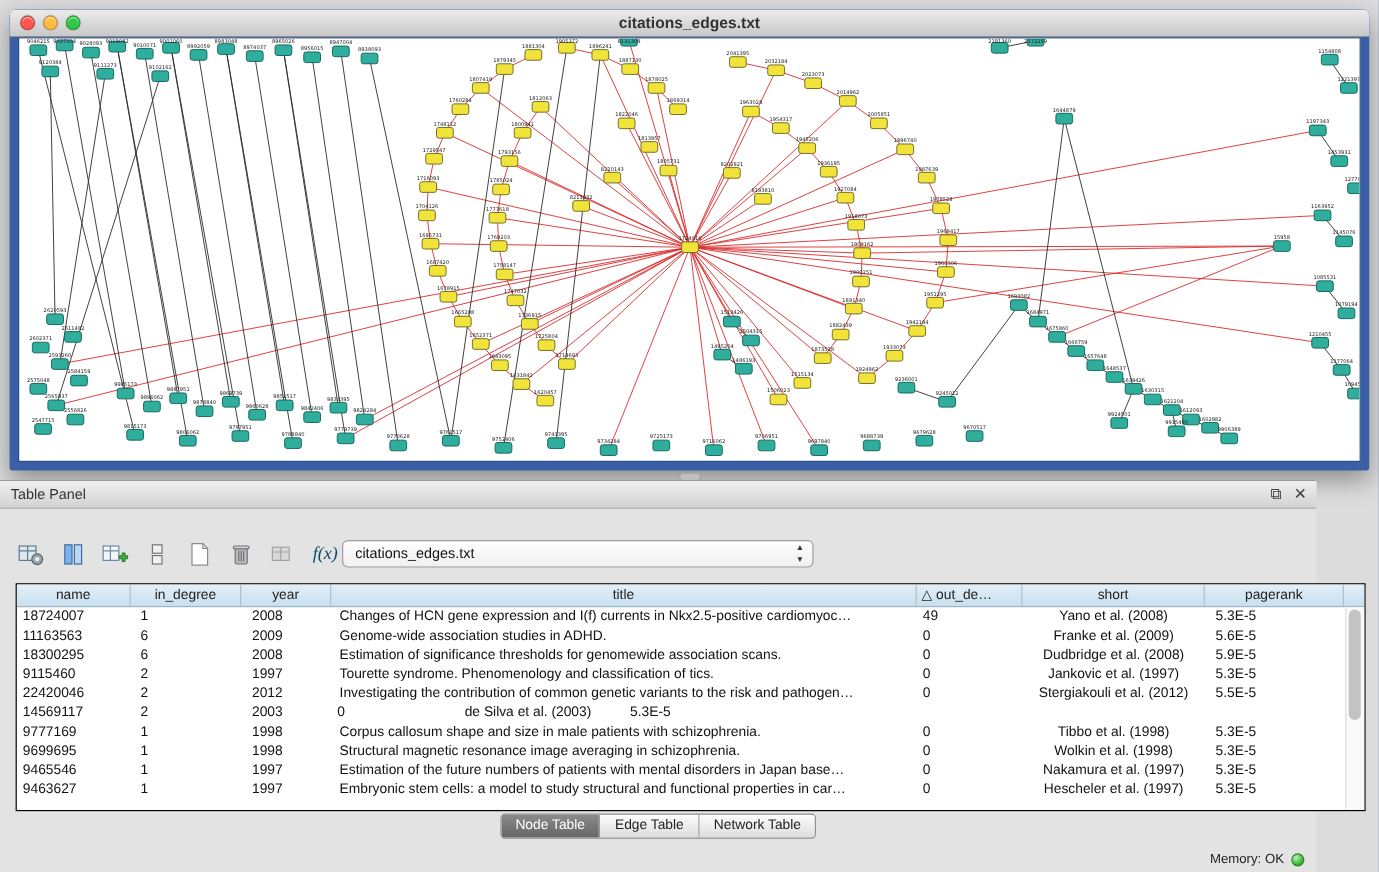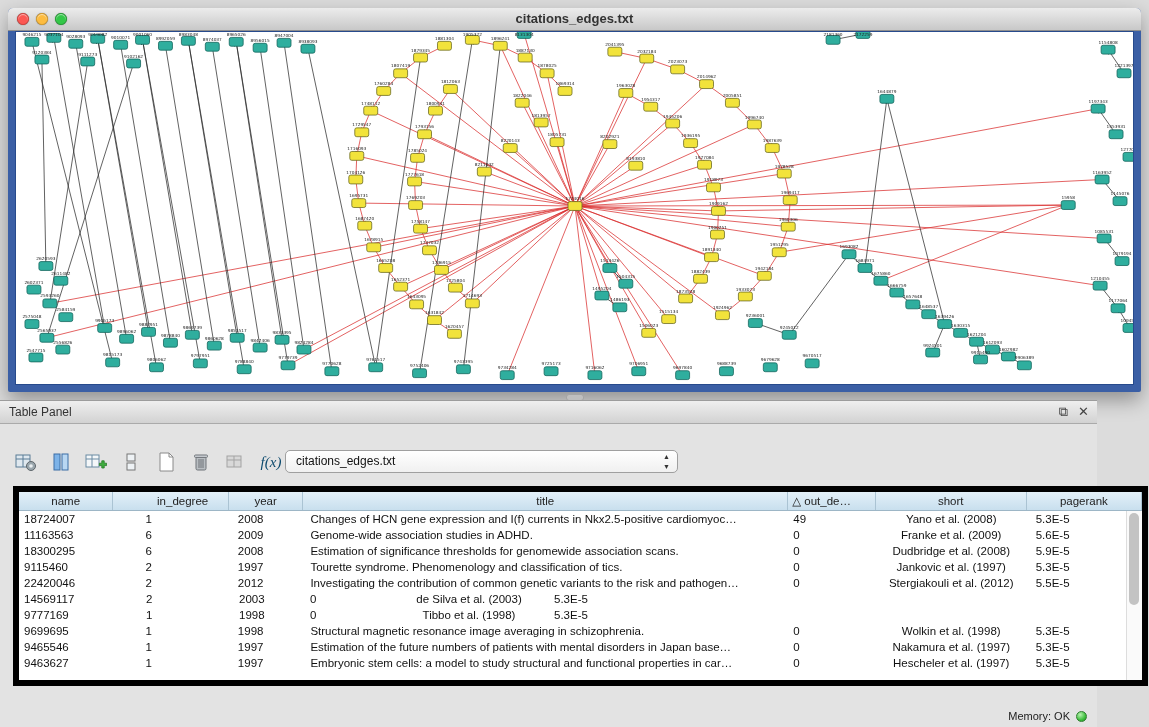--- a/index.html
+++ b/index.html
@@ -42,28 +42,28 @@
     border-radius:4px;}
   .tbtn svg{display:block;}
   .fx{font-family:"Liberation Serif",serif;font-style:italic;font-size:15px;color:#0c4a6e;}
   .combo{position:absolute;left:285px;top:49px;width:393px;height:23px;box-sizing:border-box;
     background:linear-gradient(#ffffff,#f0f0f0);border:1px solid #9f9f9f;border-radius:5px;
     font-size:12px;color:#111;line-height:21px;padding-left:10px;}
   .combo .arrows{position:absolute;right:7px;top:1px;font-size:7px;color:#333;line-height:10px;
     display:flex;flex-direction:column;align-items:center;}
   
   .tablewrap{position:absolute;left:13px;top:85px;width:1123px;height:188px;background:#fff;
-    border:6px solid #000000;overflow:hidden;}
+    border:1px solid #000000;overflow:hidden;}
   .thead{display:flex;height:18px;background:linear-gradient(#e3f0f8,#c8dfee);
     border-bottom:1px solid #9db6c6;font-size:11.5px;color:#222;}
   .th{box-sizing:border-box;border-right:1px solid #aac3d3;text-align:center;line-height:18px;
     overflow:hidden;white-space:nowrap;}
   .tr{display:flex;height:16px;line-height:16px;font-size:11.5px;color:#111;white-space:nowrap;}
   .td{box-sizing:border-box;overflow:hidden;text-overflow:ellipsis;white-space:nowrap;}
-  .c0{width:95px;} .c1{width:92px;margin-left:24px;} .c2{width:75px;} .c3{width:488px;}
+  .c0{width:95px;} .c1{width:92px;} .c2{width:75px;} .c3{width:488px;}
   .c4{width:88px;} .c5{width:152px;} .c6{width:116px;}
   .td.c0{padding-left:5px;text-align:left;}
   .td.c1{padding-left:8px;text-align:left;}
   .td.c2{padding-left:9px;text-align:left;}
   .td.c3{padding-left:7px;text-align:left;}
   .td.c4{padding-left:5px;text-align:left;}
   .td.c5{text-align:center;}
   .td.c6{padding-left:9px;text-align:left;}
   .th.c4{text-align:left;padding-left:4px;}
   .vscroll{position:absolute;right:0;top:19px;bottom:0;width:15px;background:#fafafa;
@@ -718,20 +718,21 @@
           <div class="td c1">2</div>
           <div class="td c2">2003</div>
           <div class="td c4">0</div>
           <div class="td c5">de Silva et al. (2003)</div>
           <div class="td c6">5.3E-5</div>
         </div>
         <div class="tr">
           <div class="td c0">9777169</div>
           <div class="td c1">1</div>
           <div class="td c2">1998</div>
+          <div class="td c3">Corpus callosum shape and size in male patients with schizophrenia.</div>
           <div class="td c4">0</div>
           <div class="td c5">Tibbo et al. (1998)</div>
           <div class="td c6">5.3E-5</div>
         </div>
         <div class="tr">
           <div class="td c0">9699695</div>
           <div class="td c1">1</div>
           <div class="td c2">1998</div>
           <div class="td c3">Structural magnetic resonance image averaging in schizophrenia.</div>
           <div class="td c4">0</div>
@@ -755,18 +756,25 @@
           <div class="td c4">0</div>
           <div class="td c5">Hescheler et al. (1997)</div>
           <div class="td c6">5.3E-5</div>
         </div>
       </div>
     <div class="vscroll">
       <div class="vthumb"></div>
     </div>
   </div>
 
+  <div class="tabsrow">
+    <div class="tabs" id="tabs">
+        <div class="tab sel">Node Table</div>
+        <div class="tab">Edge Table</div>
+        <div class="tab">Network Table</div>
+      </div>
+  </div>
 
   <div class="status">
     <span>Memory: OK</span>
     <span class="memdot"></span>
   </div>
 </div>
 
 </body></html>

